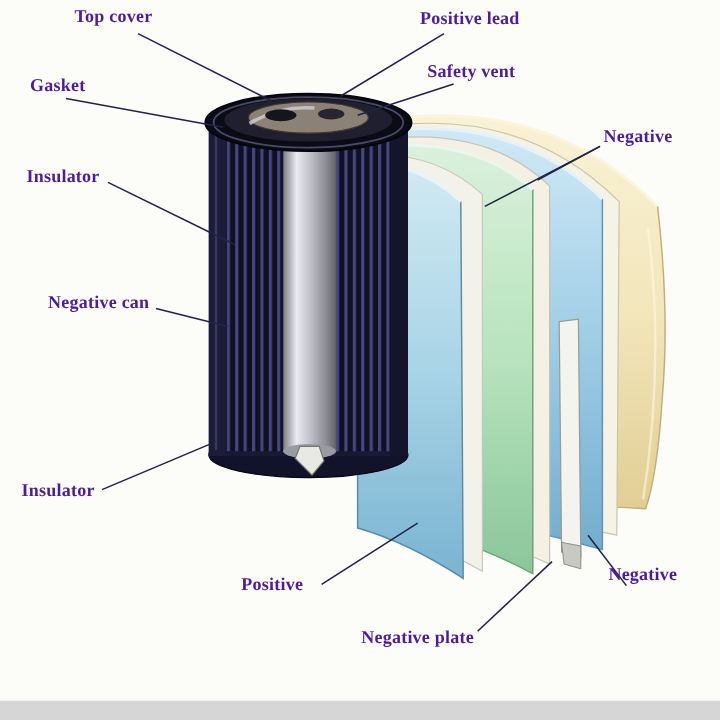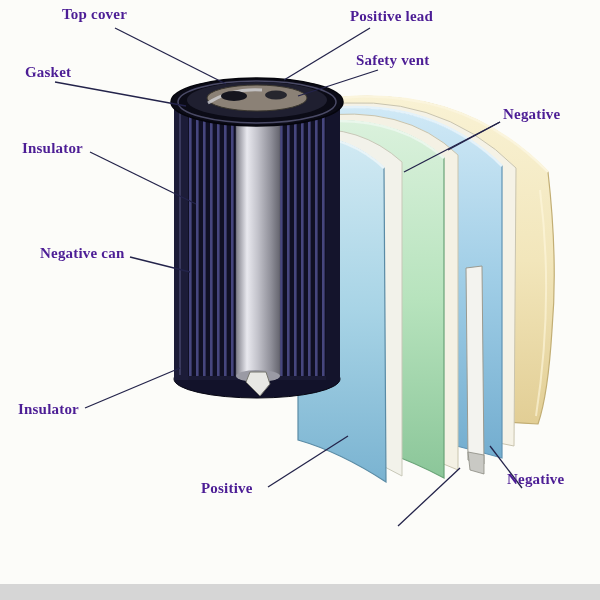--- a/index.html
+++ b/index.html
@@ -138,16 +138,17 @@
 
   <div class="lbl" style="left:62px;top:6px;">Top cover</div>
   <div class="lbl" style="left:303px;top:8px;margin-left:47px;">Positive lead</div>
   <div class="lbl" style="left:25px;top:64px;">Gasket</div>
   <div class="lbl" style="left:356px;top:52px;">Safety vent</div>
   <div class="lbl" style="left:503px;top:106px;">Negative</div>
   <div class="lbl" style="left:22px;top:140px;">Insulator</div>
   <div class="lbl" style="left:28px;top:245px;margin-left:12px;">Negative can</div>
   <div class="lbl" style="left:18px;top:401px;">Insulator</div>
   <div class="lbl" style="left:201px;top:480px;">Positive</div>
+  <div class="lbl" style="left:301px;top:524px;">Negative plate</div>
   <div class="lbl" style="left:507px;top:471px;">Negative</div>
 
   <div class="bottom-bar"></div>
 </div>
 
 </body></html>

